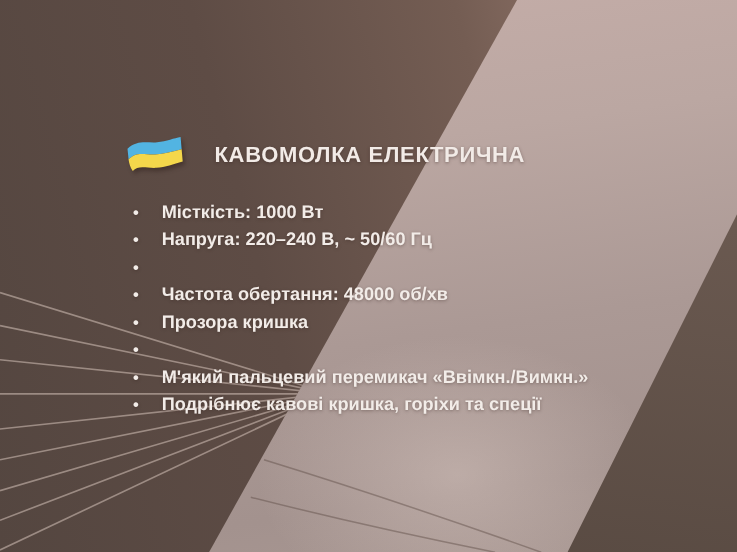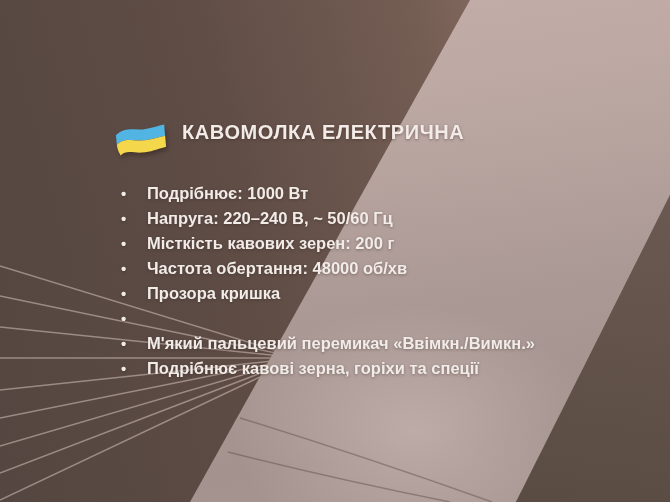--- a/index.html
+++ b/index.html
@@ -40,21 +40,22 @@
     position: absolute;
     left: 0; top: 0;
     width: 670px;
     height: 502px;
   }
   .title-row {
     position: absolute;
     left: 113px;
     top: 121px;
     display: flex;
-    gap: 13px;
+    align-items: center;
+    gap: 26px;
   }
   .flag-svg {
     width: 56px;
     height: 40px;
     filter: drop-shadow(2px 3px 2px rgba(43,27,22,0.45));
     flex: 0 0 auto;
   }
   .slide-title {
     color: #f2ebe7;
     font-size: 20px;
@@ -128,44 +129,43 @@
     <svg class="flag-svg" viewBox="0 0 58 40" aria-hidden="true">
       <path fill="#52b4e2" d="M3,14 C13,5 22,9 31,8 C40,7 47,4 53,3 L54,14.5 C45,16.5 38,19 29,19.5 C19,20 12,16 4,24 Z"></path>
       <path fill="#f4d74b" d="M4,24 C12,16 19,20 29,19.5 C38,19 45,16.5 54,14.5 L55,26 C46,28.5 39,31.5 30,32 C21,32.5 13,29 8,35 C5.5,31.5 4.5,28 4,24 Z"></path>
     </svg>
     <div class="slide-title">КАВОМОЛКА ЕЛЕКТРИЧНА</div>
   </div>
 
   <ul class="spec-list">
     <li class="bullet-item">
       <span class="dot">•</span>
-      <span>Подрібнює: 1000 Вт</span>
+      <span>Місткість: 1000 Вт</span>
     </li>
     <li class="bullet-item">
       <span class="dot">•</span>
       <span>Напруга: 220–240 В, ~ 50/60 Гц</span>
     </li>
     <li class="bullet-item">
       <span class="dot">•</span>
-      <span>Місткість кавових зерен: 200 г</span>
     </li>
     <li class="bullet-item">
       <span class="dot">•</span>
       <span>Частота обертання: 48000 об/хв</span>
     </li>
     <li class="bullet-item">
       <span class="dot">•</span>
       <span>Прозора кришка</span>
     </li>
     <li class="bullet-item">
       <span class="dot">•</span>
     </li>
     <li class="bullet-item">
       <span class="dot">•</span>
       <span>М'який пальцевий перемикач «Ввімкн./Вимкн.»</span>
     </li>
     <li class="bullet-item">
       <span class="dot">•</span>
-      <span>Подрібнює кавові зерна, горіхи та спеції</span>
+      <span>Подрібнює кавові кришка, горіхи та спеції</span>
     </li>
   </ul>
 
 </div>
 
 </body></html>

